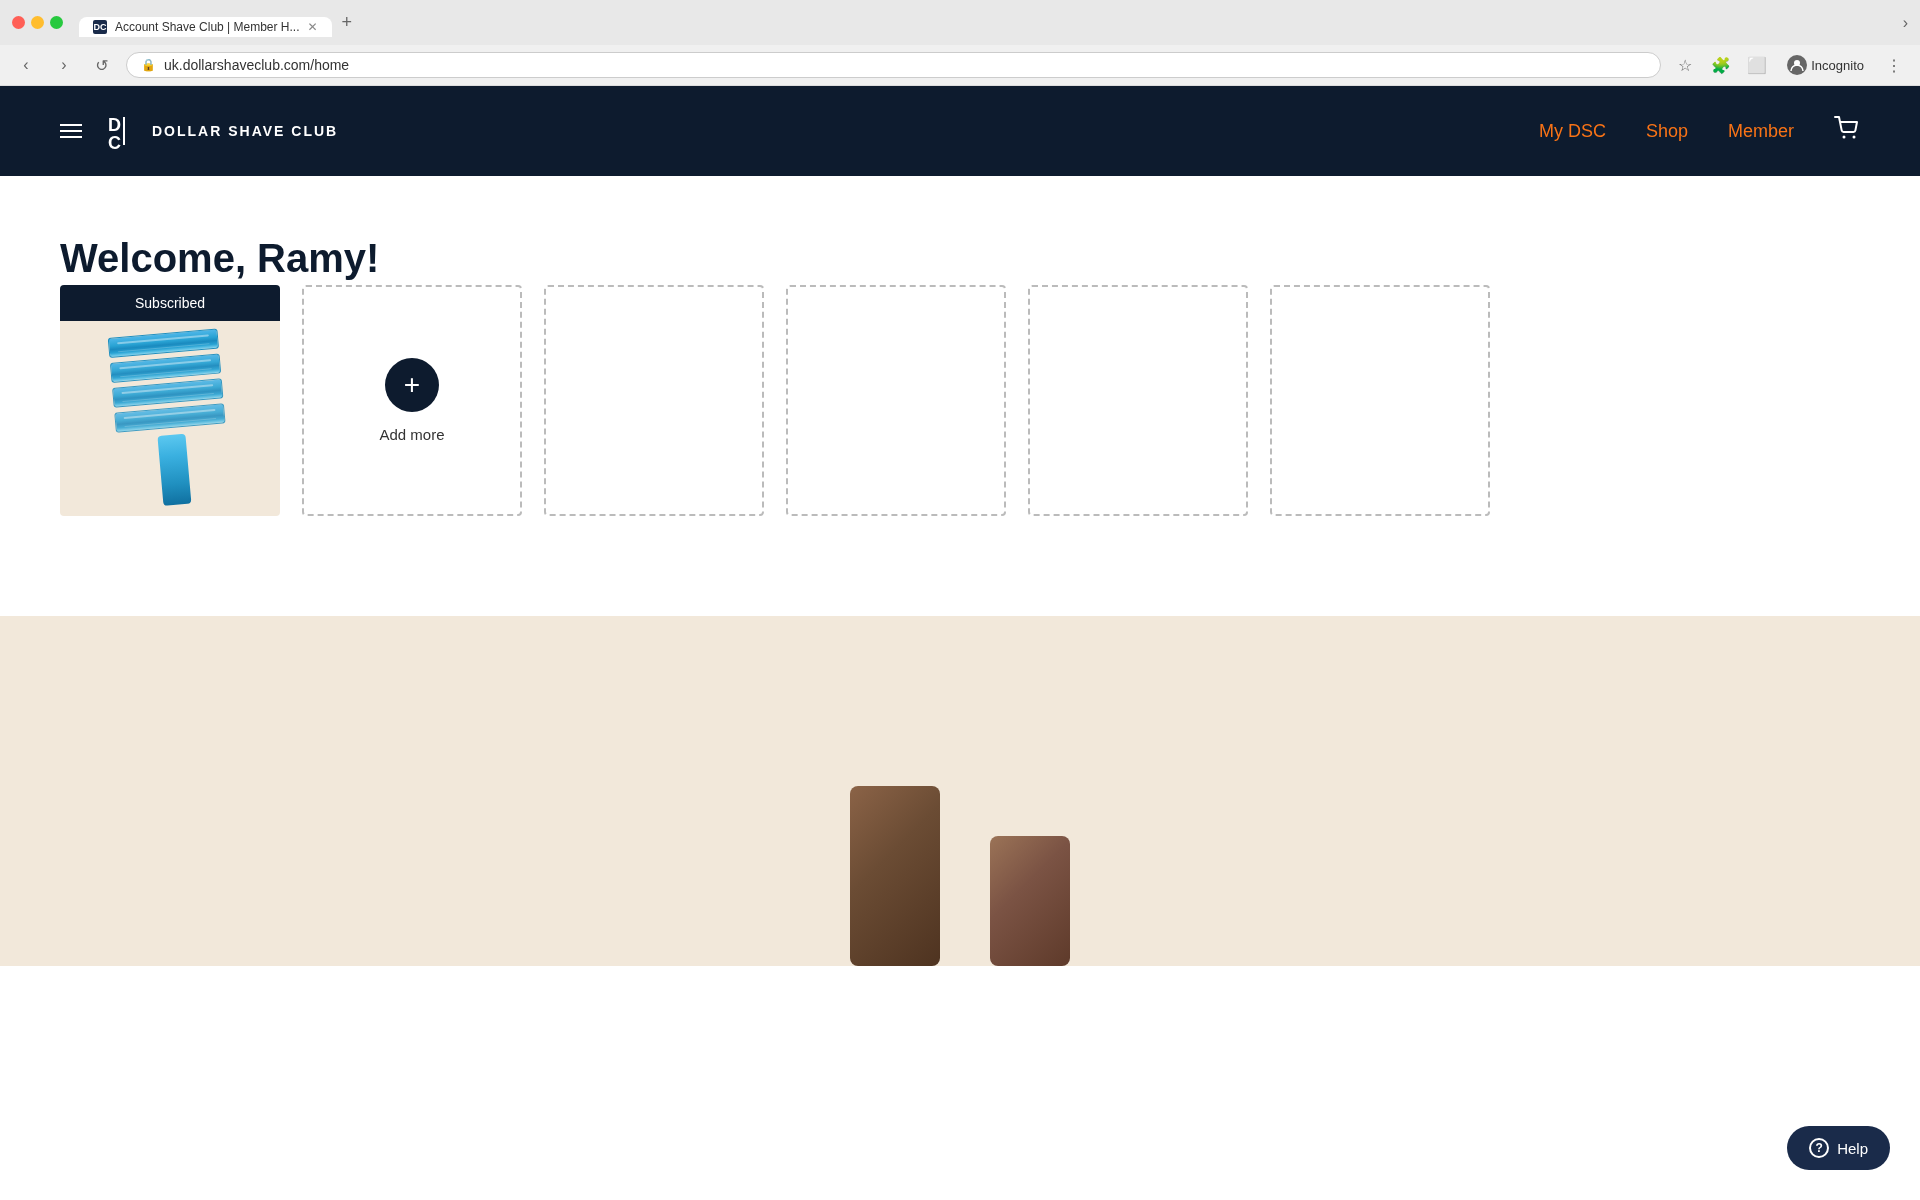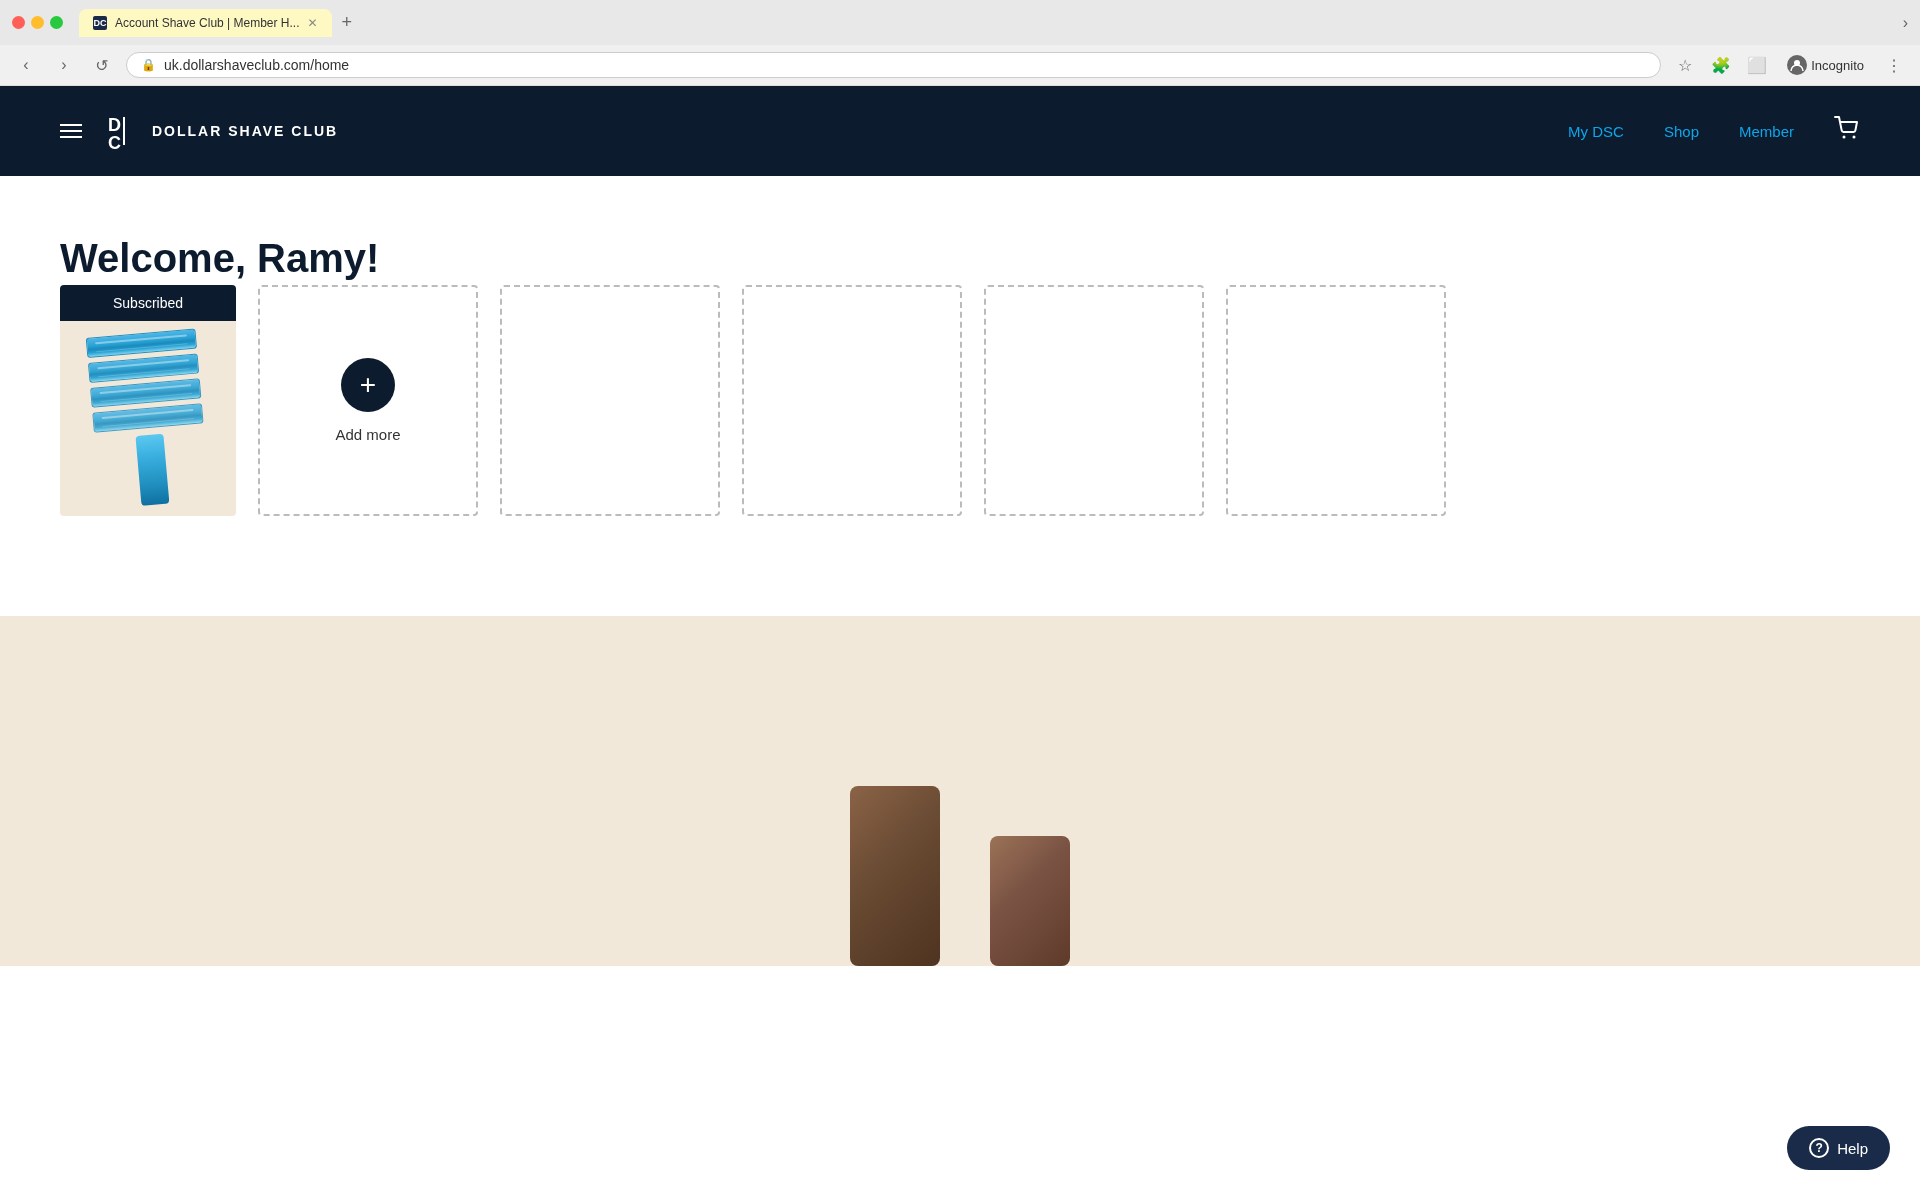--- a/index.html
+++ b/index.html
@@ -7,21 +7,21 @@
 
     
     .browser-chrome { background: #e8e8e8; padding: 0; }
     .browser-titlebar { display: flex; align-items: center; padding: 8px 12px; gap: 8px; background: #e8e8e8; }
     .browser-dots { display: flex; gap: 6px; align-items: center; }
     .dot { width: 13px; height: 13px; border-radius: 50%; }
     .dot-red { background: #ff5f56; }
     .dot-yellow { background: #ffbd2e; }
     .dot-green { background: #27c93f; }
     .browser-tabs { display: flex; align-items: flex-end; margin-left: 8px; gap: 2px; }
-    .browser-tab { background: #fef9c3; border-radius: 8px 8px 0 0; padding: 6px 14px; display: flex; align-items: center; gap: 8px; font-size: 12px; color: #333; min-width: 200px; height: 28px; }
+    .browser-tab { background: #ffffff; border-radius: 8px 8px 0 0; padding: 6px 14px; display: flex; align-items: center; gap: 8px; font-size: 12px; color: #333; min-width: 200px; height: 20px; }
     .browser-tab-icon { width: 14px; height: 14px; background: #1a2b4a; border-radius: 2px; display: flex; align-items: center; justify-content: center; }
     .browser-tab-title { font-size: 12px; color: #333; flex: 1; white-space: nowrap; overflow: hidden; text-overflow: ellipsis; }
     .tab-close { font-size: 12px; color: #888; cursor: pointer; }
     .tab-new { background: transparent; border: none; font-size: 18px; color: #666; cursor: pointer; padding: 4px 8px; }
     .browser-toolbar { background: #f0f0f0; padding: 6px 12px; display: flex; align-items: center; gap: 10px; border-bottom: 1px solid #ddd; }
     .nav-btn { background: none; border: none; font-size: 16px; color: #666; cursor: pointer; width: 28px; height: 28px; display: flex; align-items: center; justify-content: center; border-radius: 50%; }
     .address-bar { flex: 1; background: #fff; border: 1px solid #ccc; border-radius: 20px; padding: 4px 14px; display: flex; align-items: center; gap: 8px; }
     .address-lock { color: #666; font-size: 12px; }
     .address-text { font-size: 14px; color: #333; flex: 1; }
     .browser-actions { display: flex; align-items: center; gap: 8px; }
@@ -29,32 +29,32 @@
     .incognito-badge { background: none; border: none; display: flex; align-items: center; gap: 4px; font-size: 13px; color: #333; cursor: pointer; padding: 4px 8px; border-radius: 14px; }
 
     
     .site-header { background: #0d1b2e; display: flex; align-items: center; padding: 0 60px; height: 90px; }
     .hamburger { color: #fff; font-size: 20px; cursor: pointer; margin-right: 24px; display: flex; flex-direction: column; gap: 4px; }
     .hamburger span { display: block; width: 22px; height: 2px; background: #fff; }
     .logo { display: flex; align-items: center; gap: 10px; text-decoration: none; }
     .logo-icon { width: 36px; height: 44px; }
     .logo-text { color: #fff; font-size: 14px; font-weight: 700; letter-spacing: 2px; }
     .nav-links { margin-left: auto; display: flex; align-items: center; gap: 40px; }
-    .nav-link { color: #0ea5e9; text-decoration: none; font-size: 15px; font-weight: 500; }
+    .nav-link { color: #f97316; text-decoration: none; font-size: 18px; font-weight: 500; }
     .cart-icon { color: #fff; font-size: 22px; cursor: pointer; }
 
     
     .main-content { padding: 60px 60px 40px; background: #fff; }
     .welcome-heading { font-size: 40px; font-weight: 800; color: #0d1b2e; margin-bottom: 4px; }
     .welcome-sub { font-size: 16px; color: #333; margin-bottom: 50px; }
     .welcome-sub a { color: #0d1b2e; font-weight: 600; text-decoration: underline; }
 
     
     .product-cards { display: flex; gap: 22px; align-items: stretch; }
-    .card-subscribed { width: 176px; min-height: 230px; border-radius: 4px; overflow: hidden; flex-shrink: 0; }
+    .card-subscribed { width: 220px; min-height: 230px; border-radius: 4px; overflow: hidden; flex-shrink: 0; }
     .card-subscribed-header { background: #0d1b2e; color: #fff; text-align: center; padding: 10px; font-size: 14px; font-weight: 500; }
     .card-subscribed-body { background: #f2e8da; display: flex; align-items: center; justify-content: center; height: 195px; }
     .razor-image { display: flex; flex-direction: column; align-items: center; gap: 3px; transform: rotate(-5deg); }
     .razor-blade { width: 110px; height: 20px; background: linear-gradient(180deg, #4db6e8 0%, #29a3d4 40%, #1a8abf 60%, #29a3d4 80%, #7fd4f0 100%); border-radius: 3px; position: relative; border: 1px solid #2090c0; }
     .razor-blade::before { content: ''; position: absolute; left: 8px; right: 8px; top: 4px; height: 2px; background: rgba(255,255,255,0.4); border-radius: 1px; }
     .razor-blade::after { content: ''; position: absolute; left: 8px; right: 8px; bottom: 4px; height: 1px; background: rgba(255,255,255,0.2); border-radius: 1px; }
 
     .card-add { width: 220px; min-height: 230px; border: 2px dashed #bbb; border-radius: 4px; display: flex; flex-direction: column; align-items: center; justify-content: center; gap: 14px; cursor: pointer; flex-shrink: 0; }
     .add-btn { width: 54px; height: 54px; border-radius: 50%; background: #0d1b2e; color: #fff; font-size: 28px; display: flex; align-items: center; justify-content: center; cursor: pointer; border: none; }
     .add-label { font-size: 15px; color: #333; font-weight: 400; }

